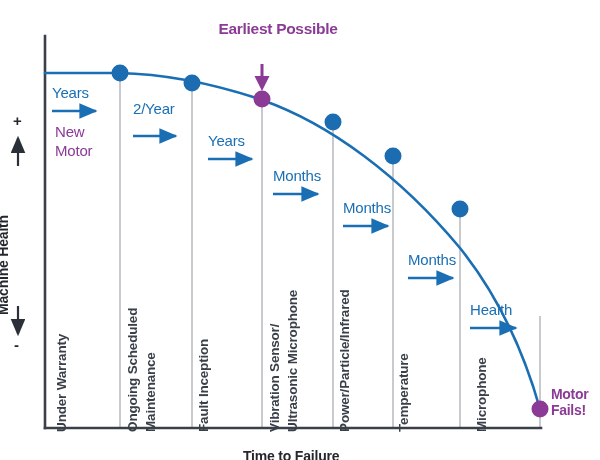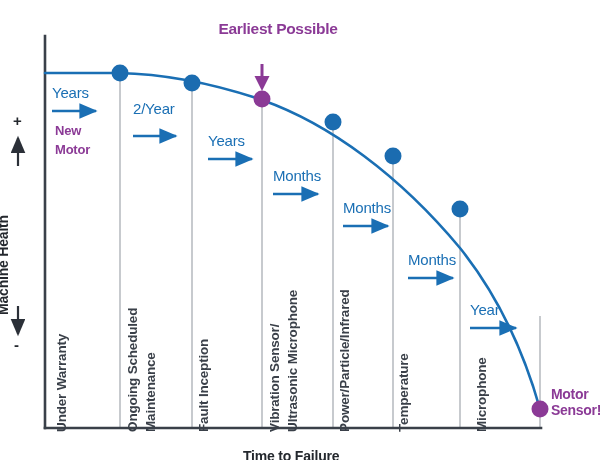--- a/index.html
+++ b/index.html
@@ -16,22 +16,22 @@
   .txt{position:absolute;white-space:nowrap;}
 
   .interval-label{
     color:#1A6FB4;
     font-weight:normal;
     font-size:15px;
     letter-spacing:-0.2px;
   }
   .accent-label{
     color:#8B3A96;
-    font-weight:bold;
-    font-size:13px;
+    font-weight:normal;
+    font-size:15px;
     letter-spacing:-0.2px;
   }
   .annot{
     color:#8B3A96;
     font-weight:bold;
     font-size:15.5px;
     text-align:center;
     letter-spacing:-0.3px;
     line-height:1.22;
   }
@@ -143,28 +143,28 @@
   <div class="txt annot" style="left:198px;top:4px;width:160px;">
     <div>Earliest Possible</div>
   </div>
 
   <div class="txt interval-label" style="left:52px;top:68px;">Years</div>
   <div class="txt interval-label" style="left:133px;top:84px;">2/Year</div>
   <div class="txt interval-label" style="left:208px;top:116px;">Years</div>
   <div class="txt interval-label" style="left:273px;top:151px;">Months</div>
   <div class="txt interval-label" style="left:343px;top:183px;">Months</div>
   <div class="txt interval-label" style="left:408px;top:235px;">Months</div>
-  <div class="txt interval-label" style="left:470px;top:285px;">Year</div>
+  <div class="txt interval-label" style="left:470px;top:285px;">Health</div>
 
   <div class="txt accent-label" style="left:55px;top:107px;">New</div>
   <div class="txt accent-label" style="left:55px;top:126px;">Motor</div>
 
   <div class="txt motor-fails" style="left:551px;top:370px;">
     <div>Motor</div>
-    <div>Sensor!</div>
+    <div>Fails!</div>
   </div>
 
   <div class="col-label" style="left:70px;top:400px;">Under Warranty</div>
 
   <div class="col-label" style="left:141px;top:400px;">Ongoing Scheduled</div>
   <div class="col-label" style="left:159px;top:400px;">Maintenance</div>
 
   <div class="col-label" style="left:212px;top:400px;">Fault Inception</div>
 
   <div class="col-label" style="left:283px;top:400px;">Vibration Sensor/</div>

